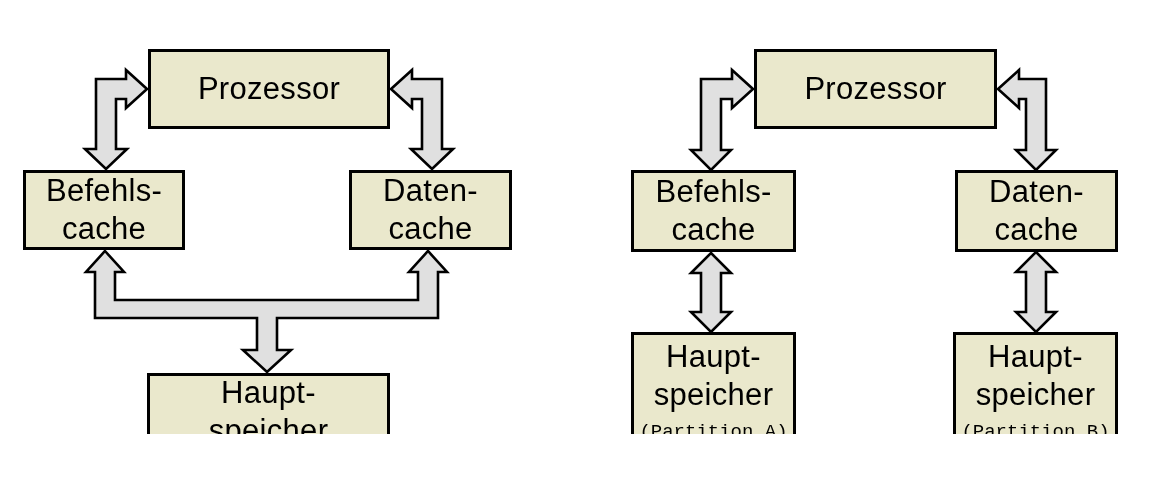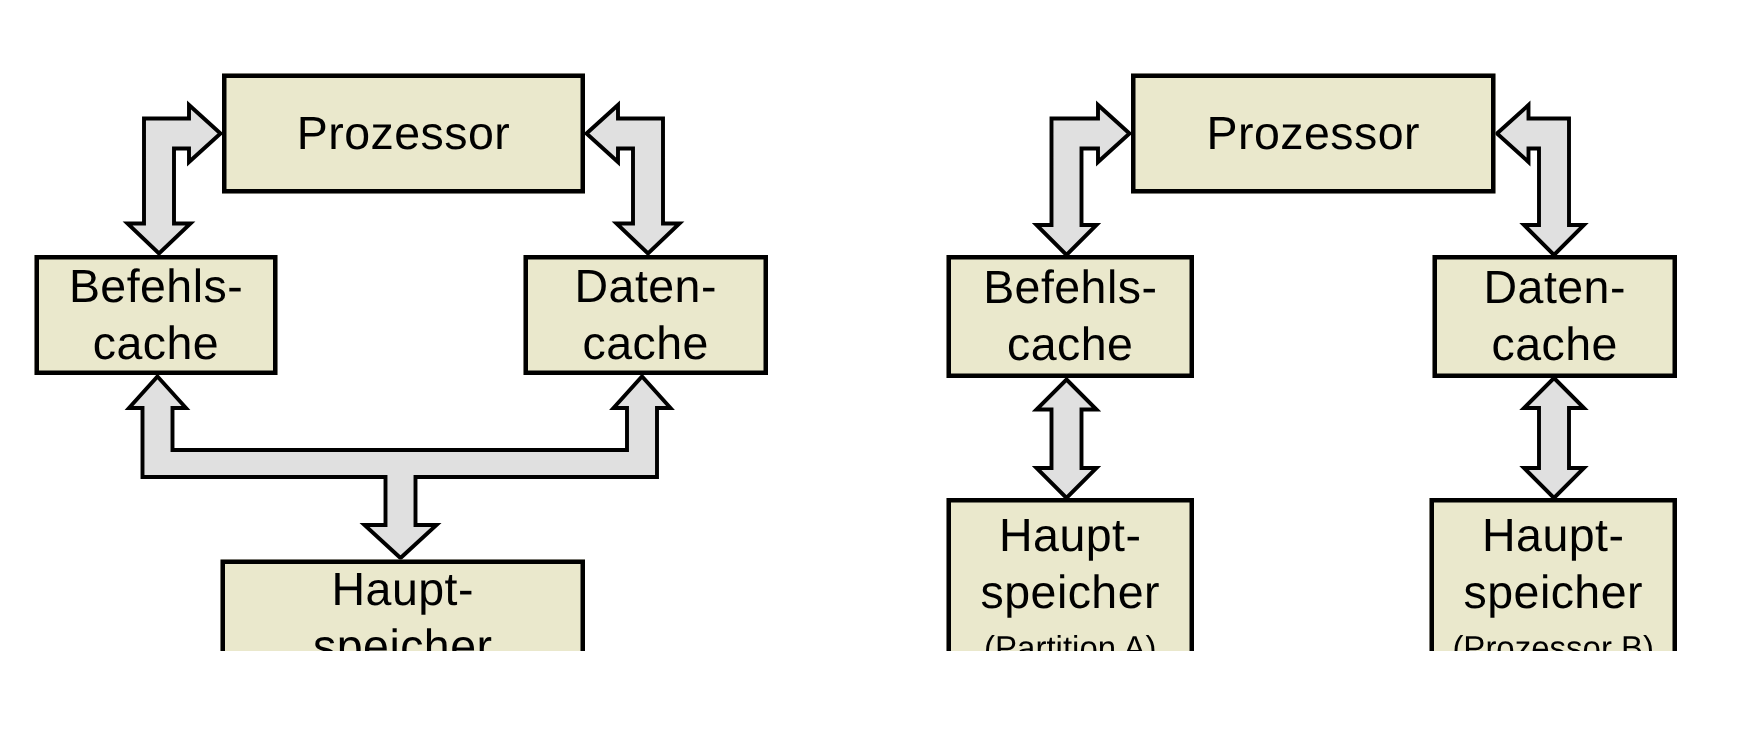--- a/index.html
+++ b/index.html
@@ -36,24 +36,25 @@
     text-align: center;
     color: #000;
   }
   .box .main-line {
     font-size: 31px;
     line-height: 38px;
     letter-spacing: 0.3px;
     white-space: nowrap;
   }
   .box .sub-line {
-    font-size: 22px;
+    font-size: 19px;
     line-height: 30px;
     margin-top: 3px;
     white-space: nowrap;
+    font-family: Liberation Mono, monospace;
   }
   
   .d1-prozessor { left: 148px; top: 49px;  width: 242px; height: 80px; }
   .d1-befehls   { left: 23px;  top: 170px; width: 162px; height: 80px; }
   .d1-daten     { left: 349px; top: 170px; width: 163px; height: 80px; }
   .d1-haupt     { left: 147px; top: 373px; width: 243px; height: 78px; }
   
   .d2-prozessor { left: 754px; top: 49px;  width: 243px; height: 80px; }
   .d2-befehls   { left: 631px; top: 170px; width: 165px; height: 82px; }
   .d2-daten     { left: 955px; top: 170px; width: 163px; height: 82px; }
@@ -113,17 +114,17 @@
       <span class="main-line">cache</span>
     </div>
     <div class="box d2-haupt-a" style="background: rgb(234, 232, 204); border-color: rgb(0, 0, 0); color: rgb(0, 0, 0);">
       <span class="main-line">Haupt-</span>
       <span class="main-line">speicher</span>
       <span class="sub-line">(Partition A)</span>
     </div>
     <div class="box d2-haupt-b" style="background: rgb(234, 232, 204); border-color: rgb(0, 0, 0); color: rgb(0, 0, 0);">
       <span class="main-line">Haupt-</span>
       <span class="main-line">speicher</span>
-      <span class="sub-line">(Prozessor B)</span>
+      <span class="sub-line">(Partition B)</span>
     </div>
   </div>
 
 </div>
 
 </body></html>

